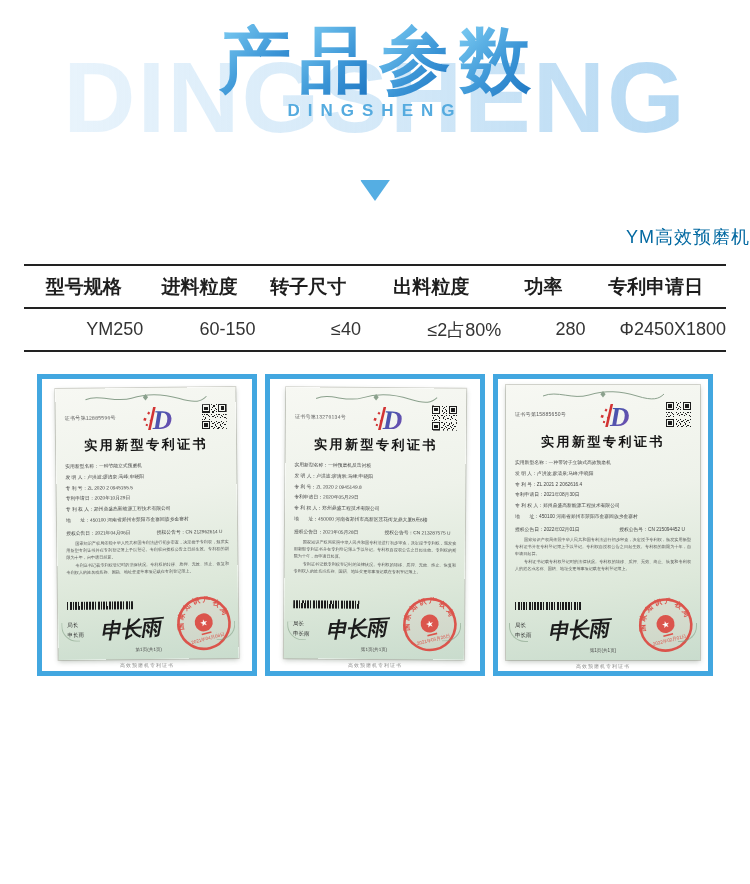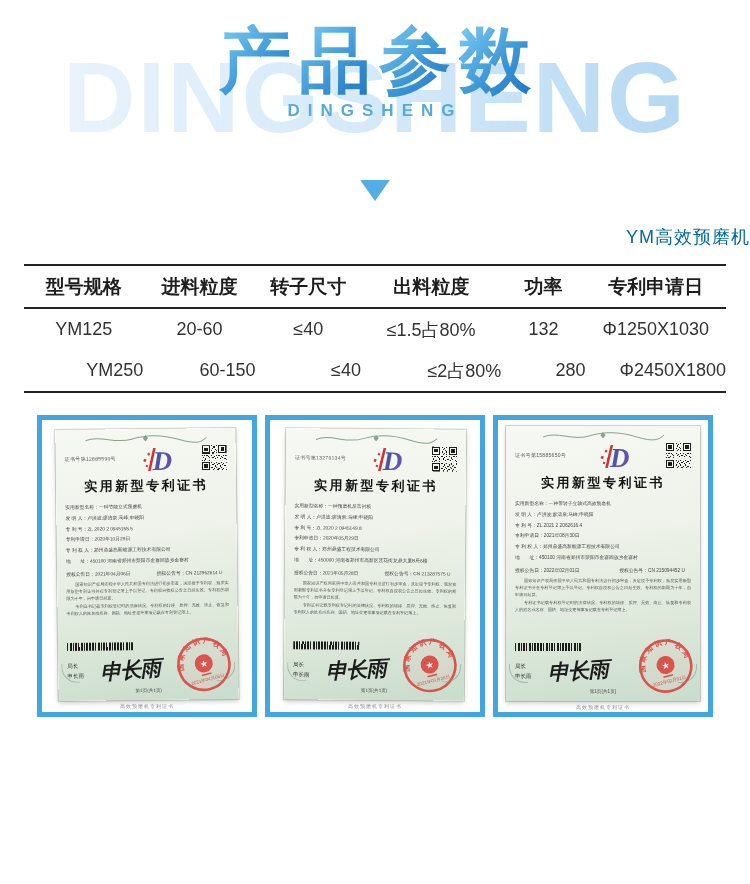--- a/index.html
+++ b/index.html
@@ -94,28 +94,20 @@
   <tbody id="spec-tbody">
       <tr class="h-row">
         <td>型号规格</td>
         <td>进料粒度</td>
         <td>转子尺寸</td>
         <td>出料粒度</td>
         <td>功率</td>
         <td>专利申请日</td>
       </tr>
       <tr class="d-row">
-        <td>YM125</td>
-        <td>20-60</td>
-        <td>≤40</td>
-        <td>≤1.5占80%</td>
-        <td>132</td>
-        <td>Φ1250X1030</td>
-      </tr>
-      <tr class="d-row">
         <td>YM250</td>
         <td>60-150</td>
         <td>≤40</td>
         <td>≤2占80%</td>
         <td>280</td>
         <td>Φ2450X1800</td>
       </tr>
     </tbody>
 </table>
 

